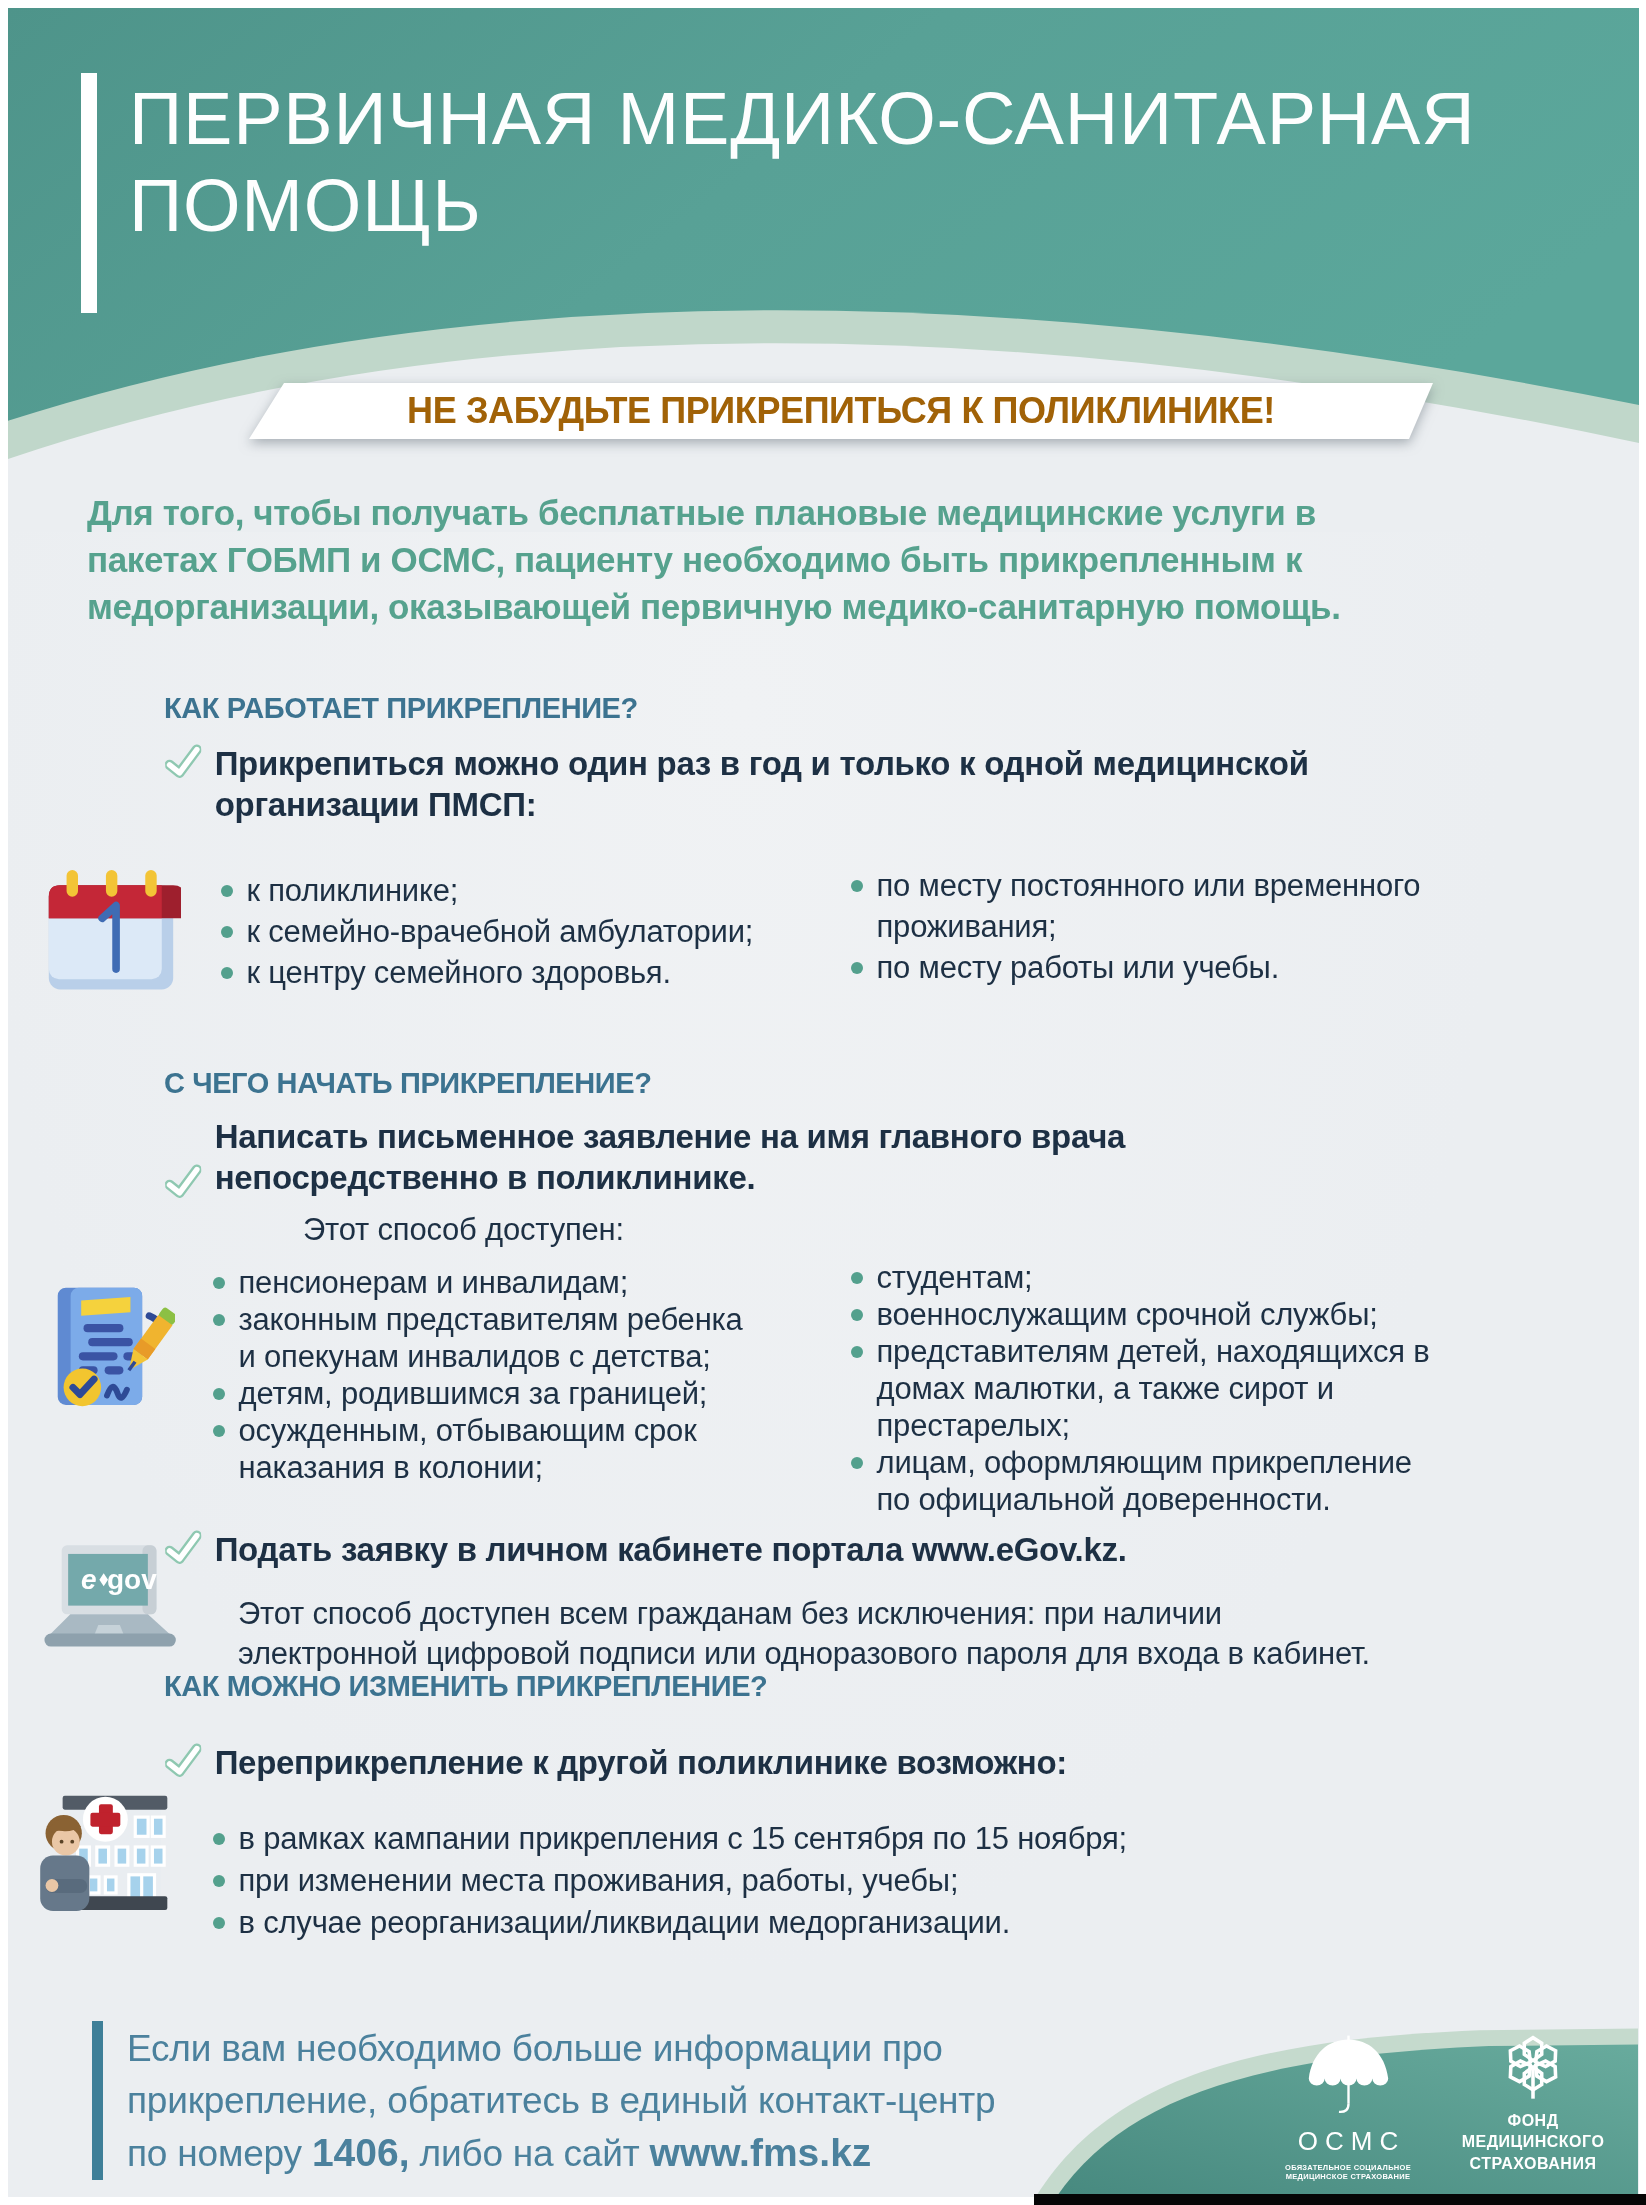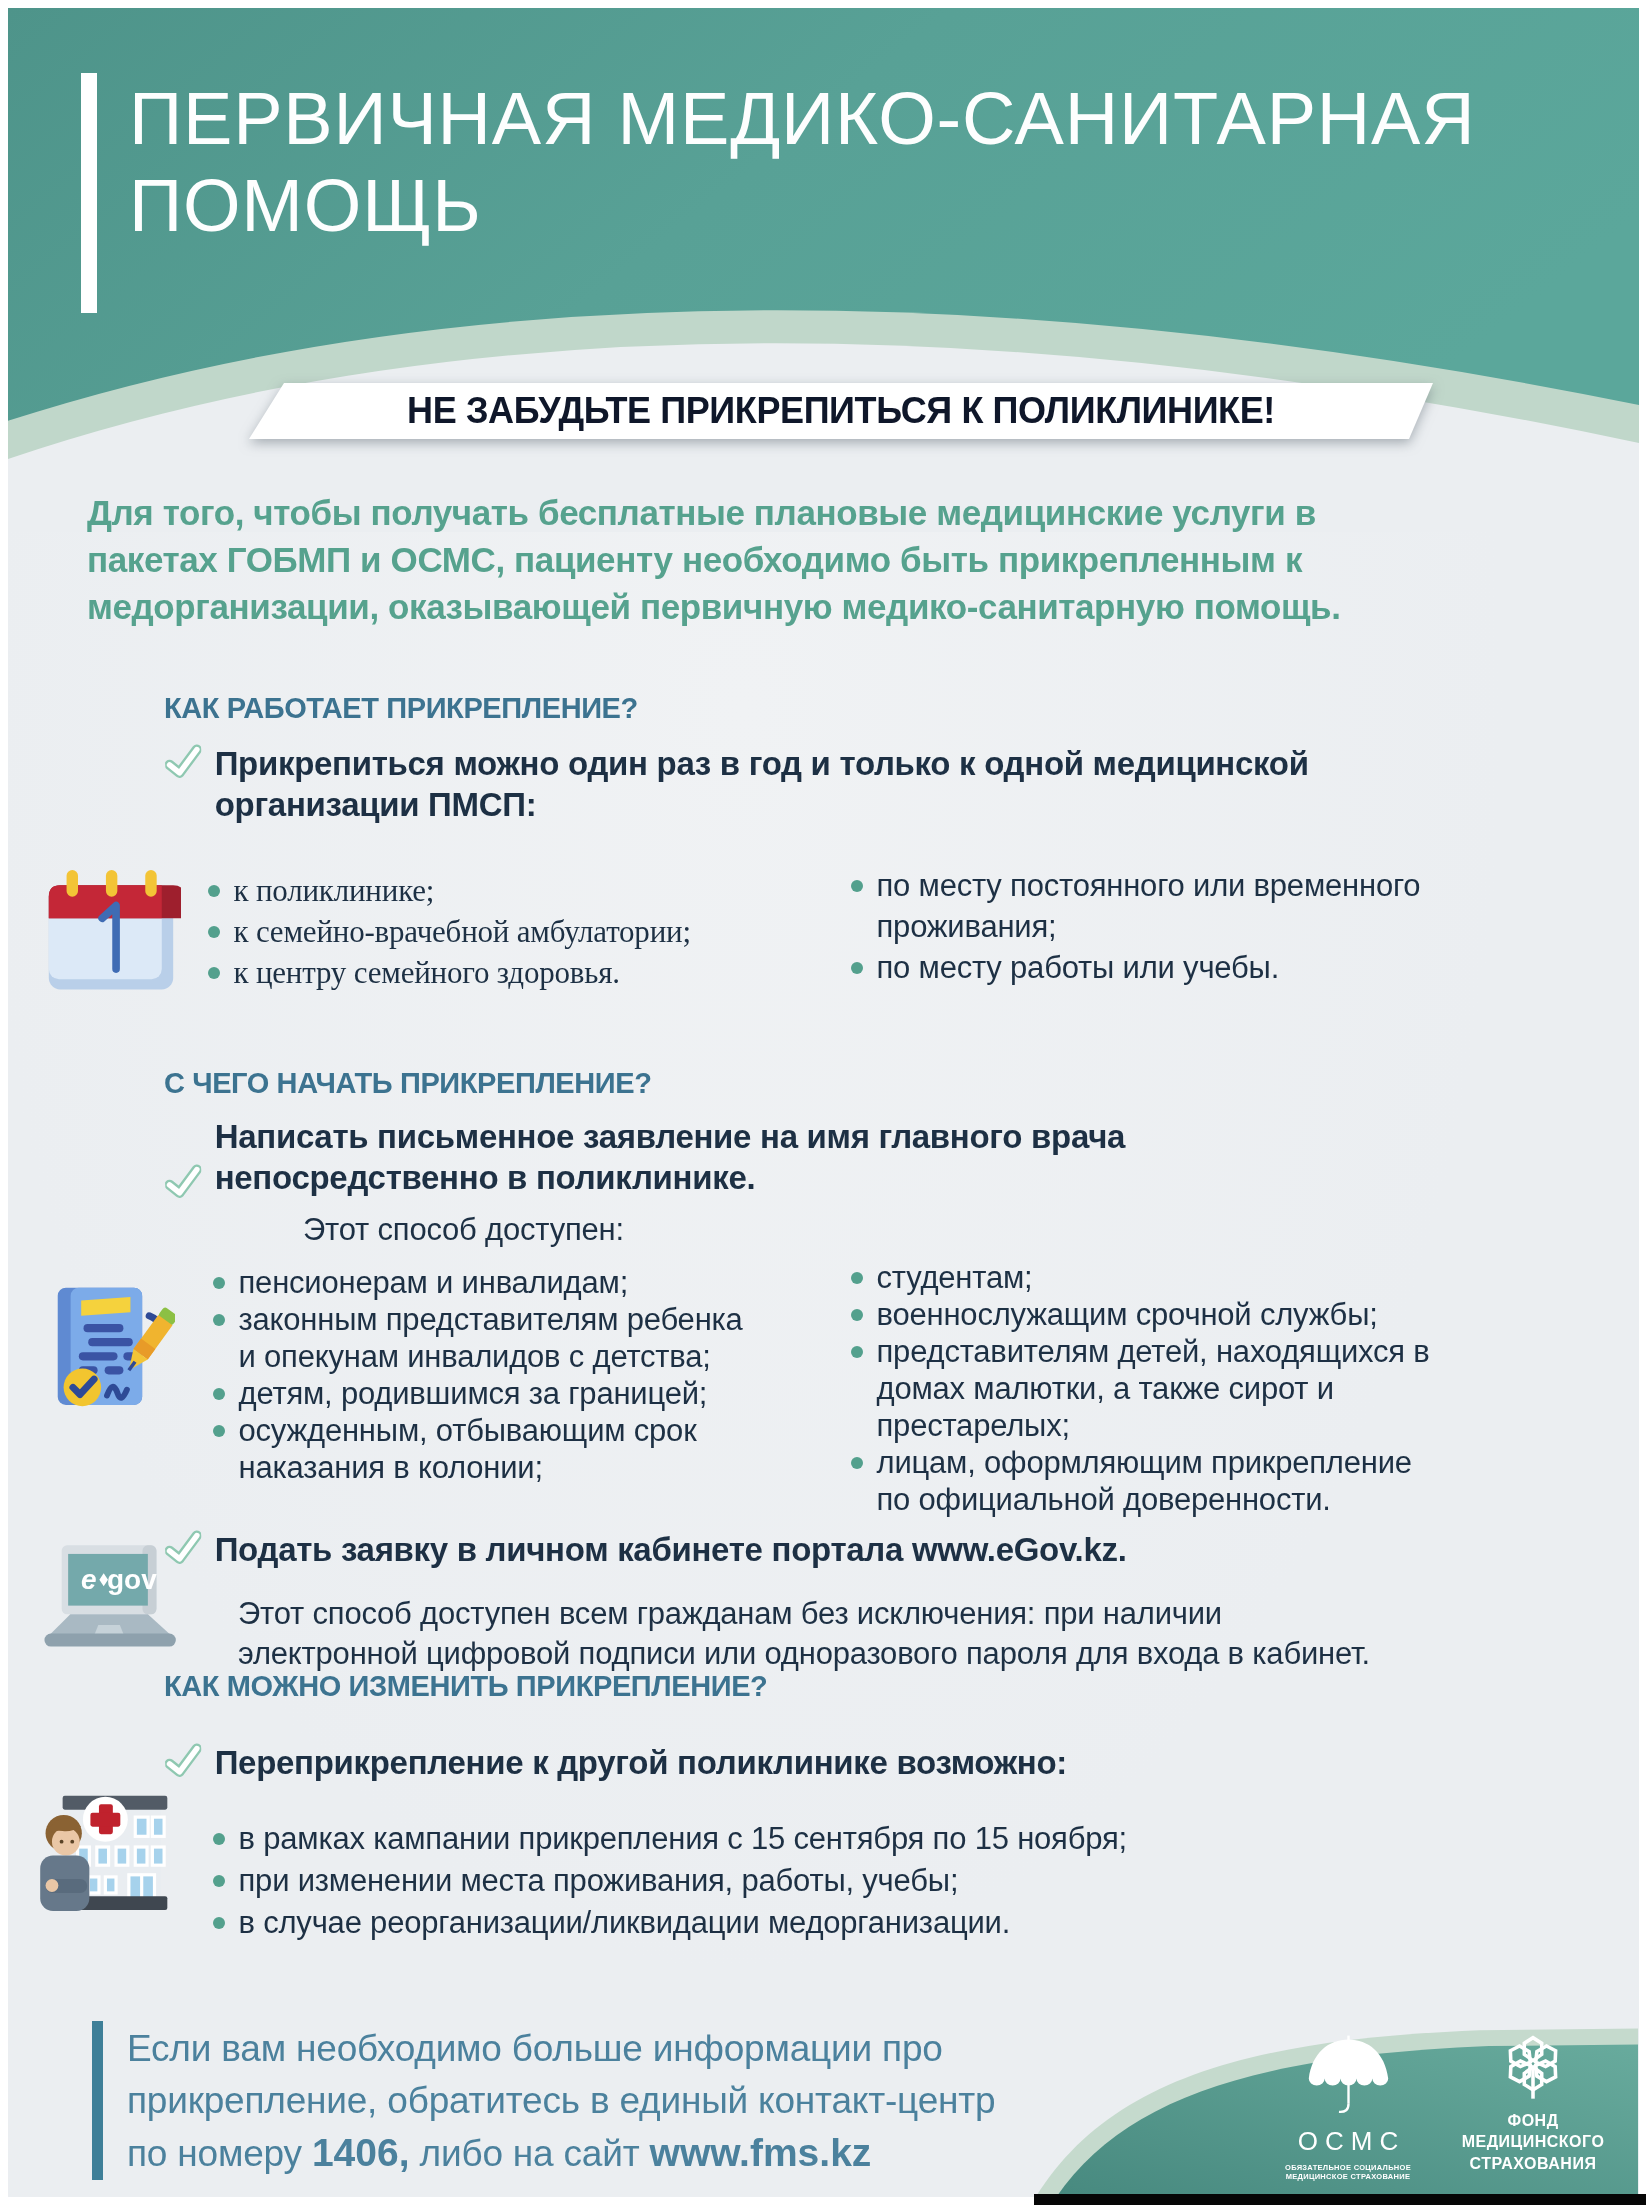--- a/index.html
+++ b/index.html
@@ -20,21 +20,21 @@
     position:absolute;left:121px;top:67px;color:#fdfefe;font-weight:300;
     font-size:74px;line-height:87px;letter-spacing:0.8px;white-space:nowrap;
   }
   
   #ribbon-wrap{position:absolute;left:241px;top:375px;filter:drop-shadow(0 4.8px 5.6px rgba(96,108,118,.5));}
   #ribbon{
     width:1184px;height:56px;background:#ffffff;
     clip-path:polygon(35px 0, 100% 0, calc(100% - 24px) 100%, 0 100%);
     display:flex;align-items:center;justify-content:center;
   }
-  #ribbon .txt{font-size:36px;font-weight:bold;color:#0f172a;letter-spacing:-0.4px;white-space:nowrap;}
+  #ribbon .txt{font-size:36px;font-weight:bold;color:#a16207;letter-spacing:-0.4px;white-space:nowrap;}
   
   #intro{position:absolute;left:79px;top:481px;width:1516px;color:#56a28e;font-weight:bold;
     font-size:35px;line-height:47px;letter-spacing:-0.4px;}
   
   .sec-head{position:absolute;left:156px;font-size:29px;font-weight:bold;color:#3c7390;letter-spacing:-0.4px;white-space:nowrap;}
   .check-row{position:absolute;left:157px;display:flex;gap:12.7px;}
   .check-ic{flex:none;width:37px;height:33px;margin-top:2.4px;transform:rotate(-4deg);}
   .check-text{font-size:33px;line-height:41px;font-weight:bold;color:#1d3044;letter-spacing:-0.3px;}
   .note{position:absolute;color:#1d3044;font-size:31px;line-height:40px;letter-spacing:-0.2px;}
   .blist{position:absolute;color:#1d3044;}
@@ -109,21 +109,21 @@
       <rect x="6" y="16" width="89" height="74" rx="8" fill="#dce9f7"></rect>
       <path d="M6 25 q0 -9 9 -9 h89 q9 0 9 9 v17 h-107 Z" fill="#9e1f2d"></path>
       <path d="M6 25 q0 -9 9 -9 h80 v26 h-89 Z" fill="#c42737"></path>
       <rect x="20" y="4" width="9" height="21" rx="4.5" fill="#f3c436"></rect>
       <rect x="51" y="4" width="9" height="21" rx="4.5" fill="#f3c436"></rect>
       <rect x="82" y="4" width="9" height="21" rx="4.5" fill="#f3c436"></rect>
       <path d="M48 42 L59 32 L59 82" fill="none" stroke="#3f6cb4" stroke-width="6" stroke-linecap="round" stroke-linejoin="round"></path>
       <text x="0" y="-10" font-size="1" fill="none">1</text>
     </svg>
 
-    <div class="blist lh52" style="left:200px;top:862px;width:635px;font-family:Liberation Serif, serif;">
+    <div class="blist lh52" style="left:213px;top:862px;width:635px;">
       <div class="bitem">
           <span class="dot"></span>
           <span class="btext">к поликлинике;</span>
         </div>
       <div class="bitem">
           <span class="dot"></span>
           <span class="btext">к семейно-врачебной амбулатории;</span>
         </div>
       <div class="bitem">
           <span class="dot"></span>

